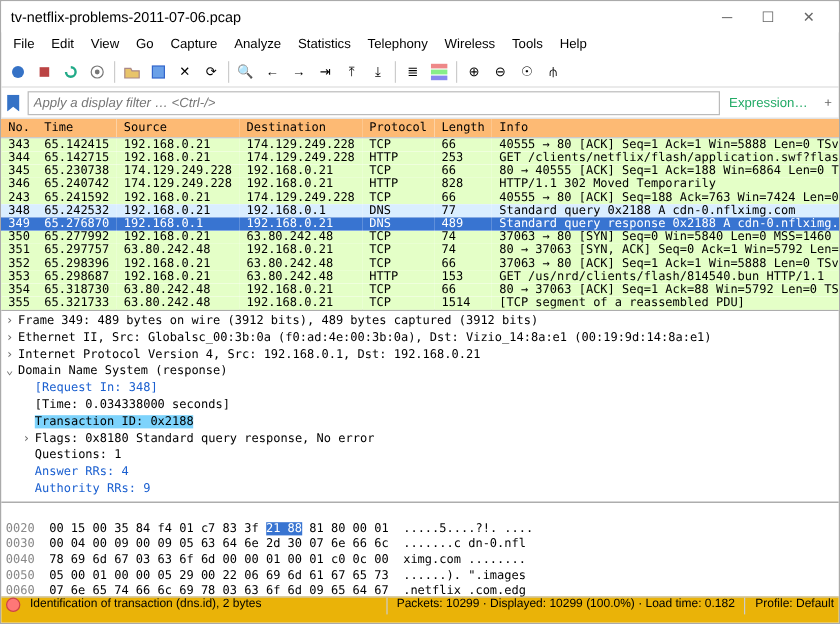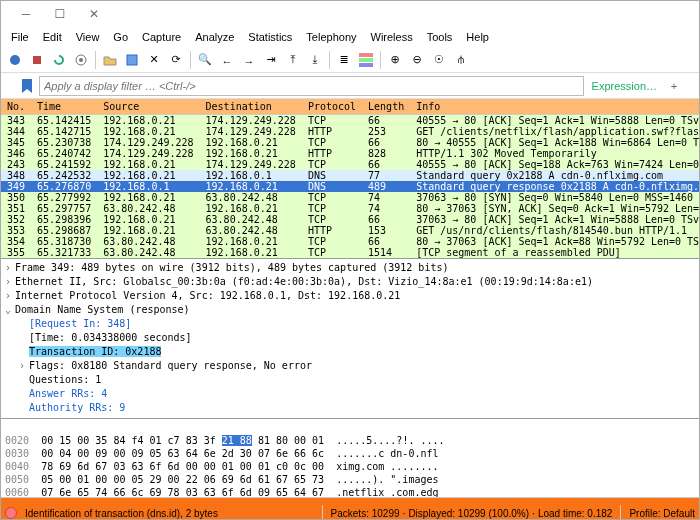--- a/index.html
+++ b/index.html
@@ -9,21 +9,21 @@
   .titlebar .title { flex: 1; }
   .titlebar .winctl { width: 34px; height: 20px; display: flex; align-items: center; justify-content: center; color: #666; }
 
   .menubar { height: 20px; display: flex; align-items: center; padding: 0 4px; gap: 2px; }
   .menubar .menuitem { padding: 2px 6px; cursor: default; }
 
   .toolbar { height: 26px; display: flex; align-items: center; padding: 2px 4px; gap: 2px; border-bottom: 1px solid #ddd; }
   .toolbtn { width: 20px; height: 20px; display: flex; align-items: center; justify-content: center; border: 1px solid transparent; }
   .toolsep { width: 1px; height: 18px; background: #ccc; margin: 0 2px; }
 
-  .filterbar { height: 26px; display: flex; align-items: center; padding: 2px 16px; gap: 2px; border-bottom: 1px solid #ddd; }
+  .filterbar { height: 26px; display: flex; align-items: center; padding: 2px 0; gap: 2px; border-bottom: 1px solid #ddd; }
   .filterbar .bookmark { width: 20px; height: 20px; display: flex; align-items: center; justify-content: center; }
   .filterbar input { flex: 1; height: 20px; border: 1px solid #bbb; padding: 0 4px; font-size: 11px; font-style: italic; color: #888; }
   .filterbar .expr { color: #2a6; padding: 0 6px; }
   .filterbar .plus { width: 18px; text-align: center; color: #666; }
 
   .packetlist { flex: 0 0 160px; overflow: auto; border-bottom: 1px solid #999; font-family: Consolas, monospace; font-size: 10px; }
   .packetlist table { width: 100%; border-collapse: collapse; }
   .packetlist th { text-align: left; padding: 2px 6px; background: #fdba74; border-bottom: 1px solid #ccc; font-weight: normal; position: sticky; top: 0; }
   .packetlist td { padding: 0 6px; white-space: nowrap; overflow: hidden; text-overflow: ellipsis; }
   .packetlist tr.http { background: #e4ffc7; }
@@ -34,29 +34,30 @@
   .details { flex: 1; overflow: auto; border-bottom: 1px solid #999; font-family: Consolas, monospace; font-size: 10px; padding: 2px 4px; line-height: 1.4; }
   .details .tree-row { white-space: nowrap; }
   .details .caret { display: inline-block; width: 10px; color: #666; }
   .details .link { color: #1a5fd0; }
   .details .hlgray { background: #7dd3fc; }
 
   .hexpane { flex: 0 0 78px; overflow: auto; font-family: Consolas, monospace; font-size: 10px; padding: 2px 4px; line-height: 1.3; white-space: pre; }
   .hexpane .offset { color: #888; }
   .hexpane .hl { background: #3874d1; color: #fff; }
 
-  .statusbar { height: 22px; border-top: 1px solid #ccc; display: flex; align-items: flex-end; font-size: 10px; padding: 0 4px; gap: 8px; background: #f97316; }
+  .statusbar { height: 22px; border-top: 1px solid #ccc; display: flex; align-items: flex-start; font-size: 10px; padding: 0 4px; gap: 8px; background: #eab308; }
   .statusbar .dot { width: 12px; height: 12px; border-radius: 50%; background: #f77; border: 1px solid #c44; }
   .statusbar .sep { width:1px; height:14px; background:#ccc; }
   .statusbar .grow { flex: 1; }
 </style>
 </head>
 <body>
 
 <div class="titlebar">
+  <span class="title">tv-netflix-problems-2011-07-06.pcap</span>
   <div class="winctl">─</div>
   <div class="winctl">☐</div>
   <div class="winctl close">✕</div>
 </div>
 
 <div class="menubar">
   <span class="menuitem">File</span>
   <span class="menuitem">Edit</span>
   <span class="menuitem">View</span>
   <span class="menuitem">Go</span>

